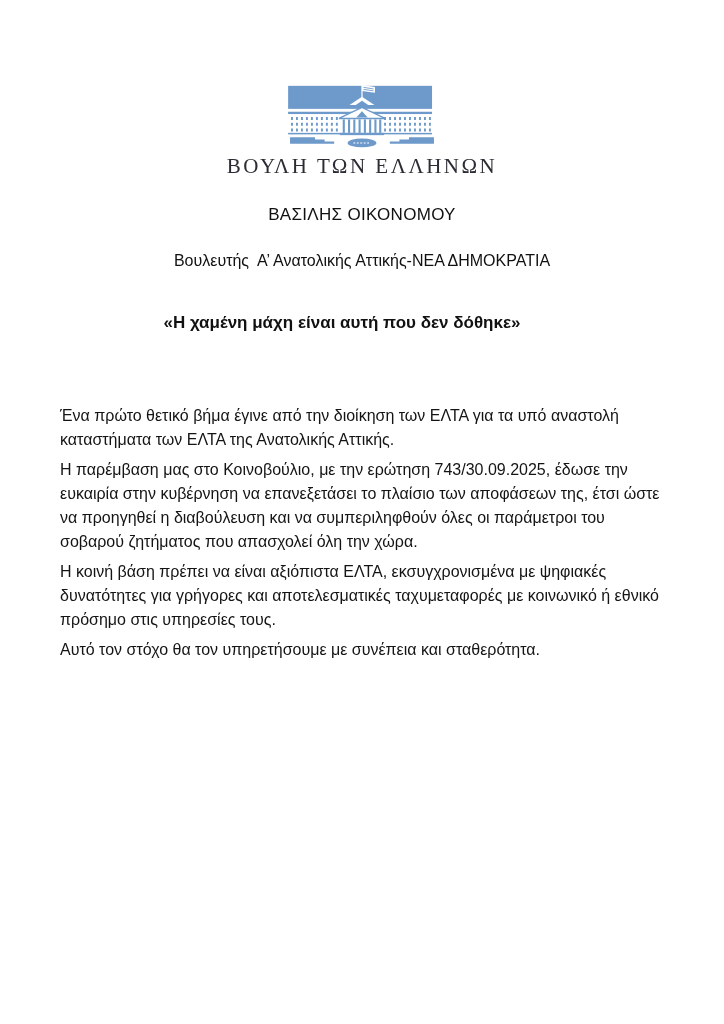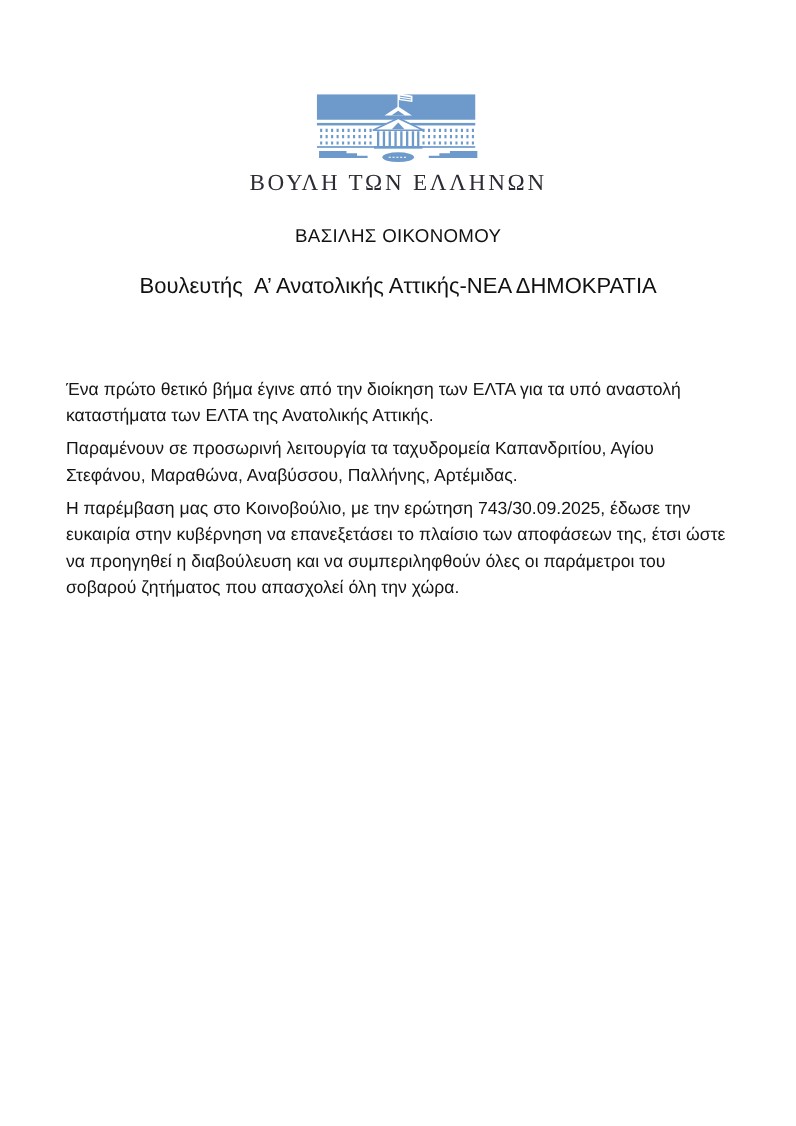--- a/index.html
+++ b/index.html
@@ -32,21 +32,21 @@
   }
   .author-name {
     margin: 26px 0 0 0;
     font-size: 17px;
     font-weight: normal;
     letter-spacing: 0.3px;
     line-height: 20px;
   }
   .author-roles {
     margin-top: 24px;
-    font-size: 20px;
+    font-size: 16px;
     line-height: 23px;
   }
   .headline {
     margin: 40px 0 0 0;
     padding-right: 40px; 
     font-size: 17px;
     font-weight: bold;
     line-height: 21px;
   }
   main.doc-body {
@@ -116,22 +116,24 @@
       </svg>
       <div class="logo-caption">ΒΟΥΛΗ ΤΩΝ ΕΛΛΗΝΩΝ</div>
     </div>
 
     <h1 class="author-name">ΒΑΣΙΛΗΣ ΟΙΚΟΝΟΜΟΥ</h1>
 
     <div class="author-roles">
       <div>Βουλευτής&nbsp; Α’ Ανατολικής Αττικής-ΝΕΑ ΔΗΜΟΚΡΑΤΙΑ</div>
     </div>
 
+    <h2 class="headline">«Η χαμένη μάχη είναι αυτή που δεν δόθηκε»</h2>
 
   </header>
 
   <main class="doc-body">
     <p>Ένα πρώτο θετικό βήμα έγινε από την διοίκηση των ΕΛΤΑ για τα υπό αναστολή καταστήματα των ΕΛΤΑ της Ανατολικής Αττικής.</p>
-    <p>Παραμένουν σε προσωρινή λειτουργία τα ταχυδρομεία Καπανδριτίου, Αγίου Στεφάνου, Μαραθώνα, Αναβύσσου, Παλλήνης, Αρτέμιδας.</p>
     <p>Η παρέμβαση μας στο Κοινοβούλιο, με την ερώτηση 743/30.09.2025, έδωσε την ευκαιρία στην κυβέρνηση να επανεξετάσει το πλαίσιο των αποφάσεων της, έτσι ώστε να προηγηθεί η διαβούλευση και να συμπεριληφθούν όλες οι παράμετροι του σοβαρού ζητήματος που απασχολεί όλη την χώρα.</p>
+    <p>Η κοινή βάση πρέπει να είναι αξιόπιστα ΕΛΤΑ, εκσυγχρονισμένα με ψηφιακές δυνατότητες για γρήγορες και αποτελεσματικές ταχυμεταφορές με κοινωνικό ή εθνικό πρόσημο στις υπηρεσίες τους.</p>
+    <p>Αυτό τον στόχο θα τον υπηρετήσουμε με συνέπεια και σταθερότητα.</p>
   </main>
 
 </div>
 
 </body></html>

